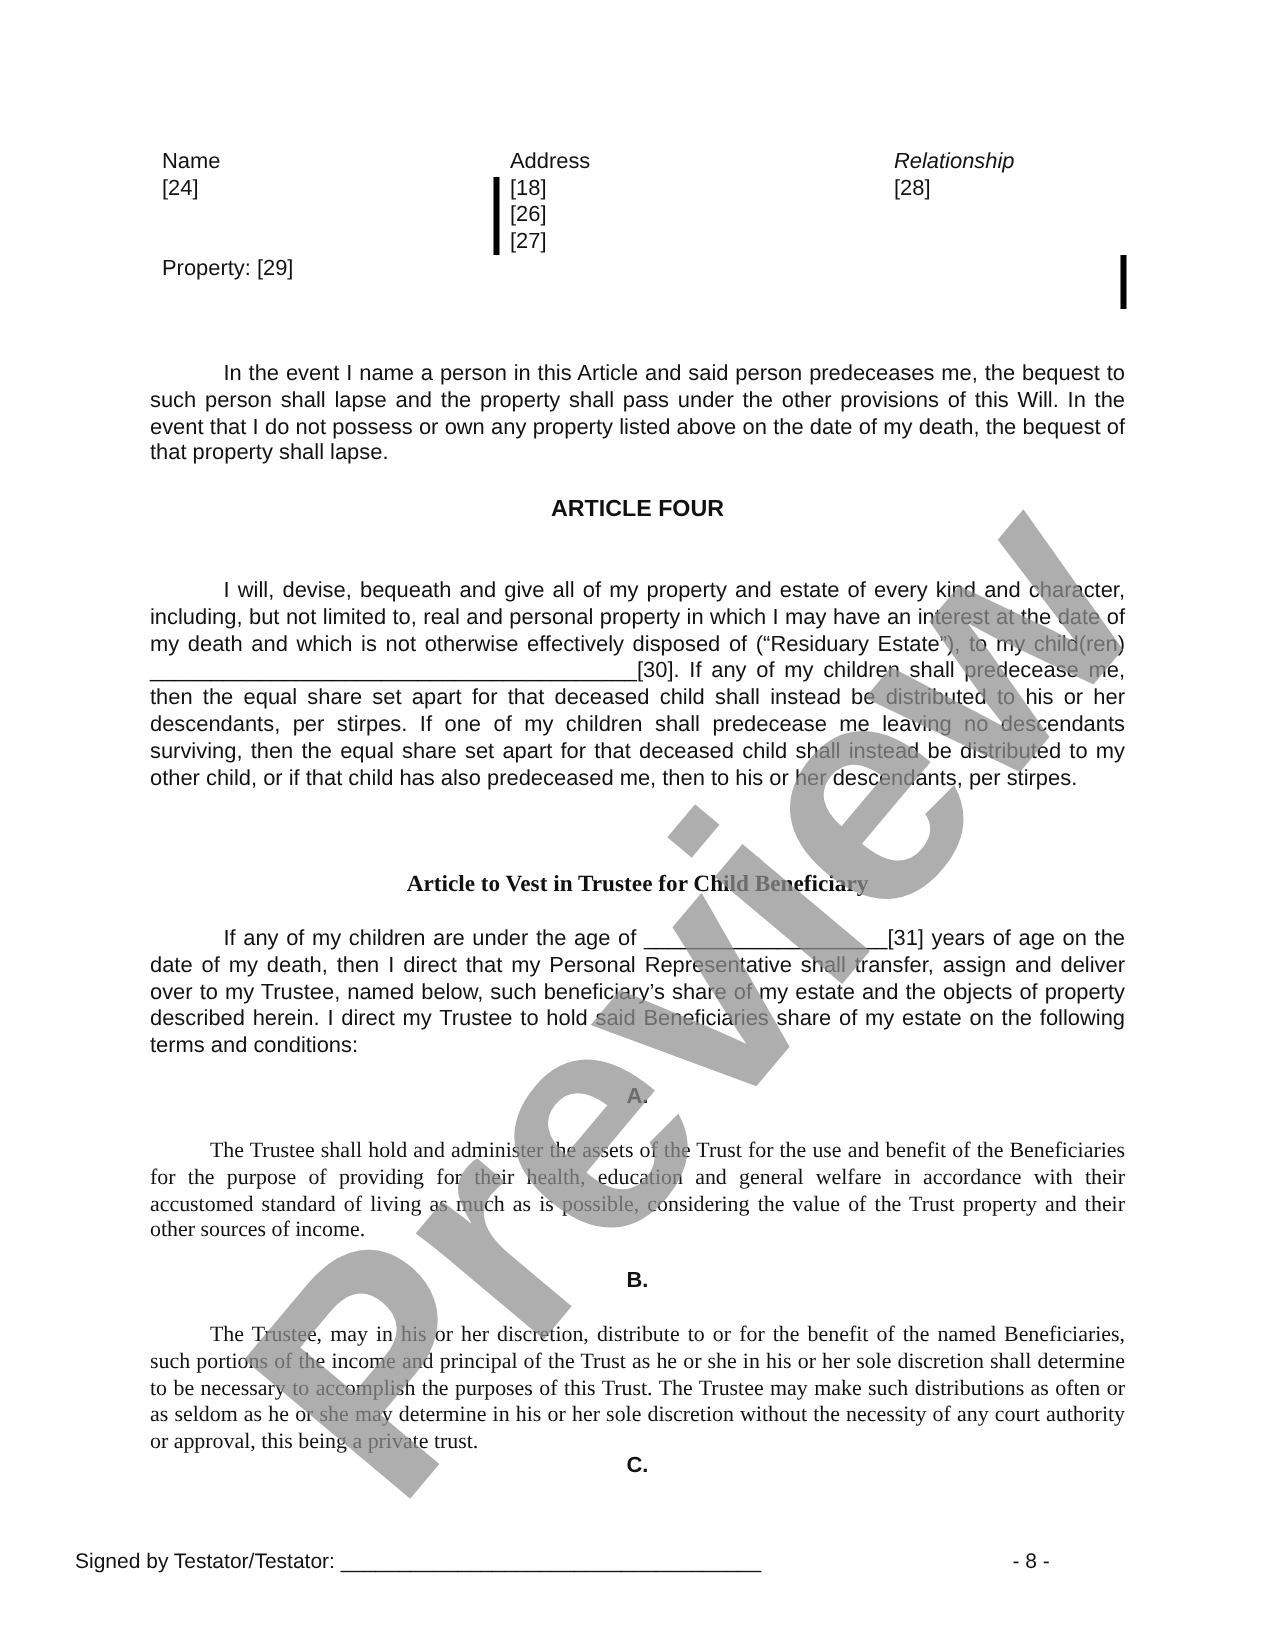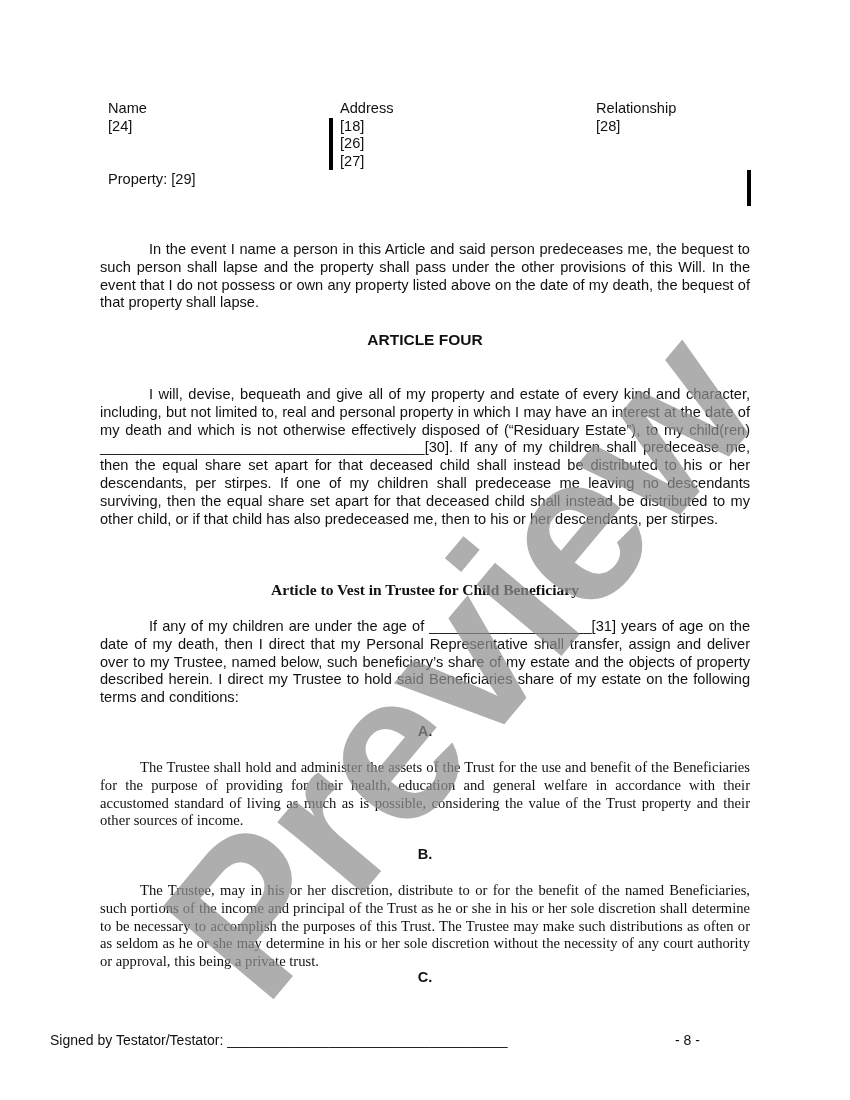--- a/index.html
+++ b/index.html
@@ -28,21 +28,21 @@
   .logo-sub { position: absolute; left: 18px; top: 35px; font-family: "Liberation Sans", sans-serif; font-size: 5.5px; color: #8a1c2b; font-weight: bold; letter-spacing: 0.4px; }
   .logo-wing { position: absolute; left: 14px; top: 28px; }
 </style>
 </head>
 <body>
 
 <div class="page">
 
   <div class="abs sans" style="left:108px;top:100px;">Name</div>
   <div class="abs sans" style="left:340px;top:100px;">Address</div>
-  <div class="abs sans" style="left:596px;top:100px;">Relationship</div>
+  <div class="abs sans" style="left:596px;top:100px;font-style:italic;">Relationship</div>
 
   <div class="abs sans" style="left:108px;top:118px;">[24]</div>
   <div class="bar" style="left:329px;top:118px;height:52px;"></div>
   <div class="abs sans" style="left:340px;top:118px;">[18]</div>
   <div class="abs sans" style="left:340px;top:135px;">[26]</div>
   <div class="abs sans" style="left:340px;top:153px;">[27]</div>
   <div class="abs sans" style="left:596px;top:118px;">[28]</div>
 
   <div class="abs sans" style="left:108px;top:171px;">Property: [29]</div>
   <div class="bar" style="left:747px;top:170px;height:36px;"></div>

